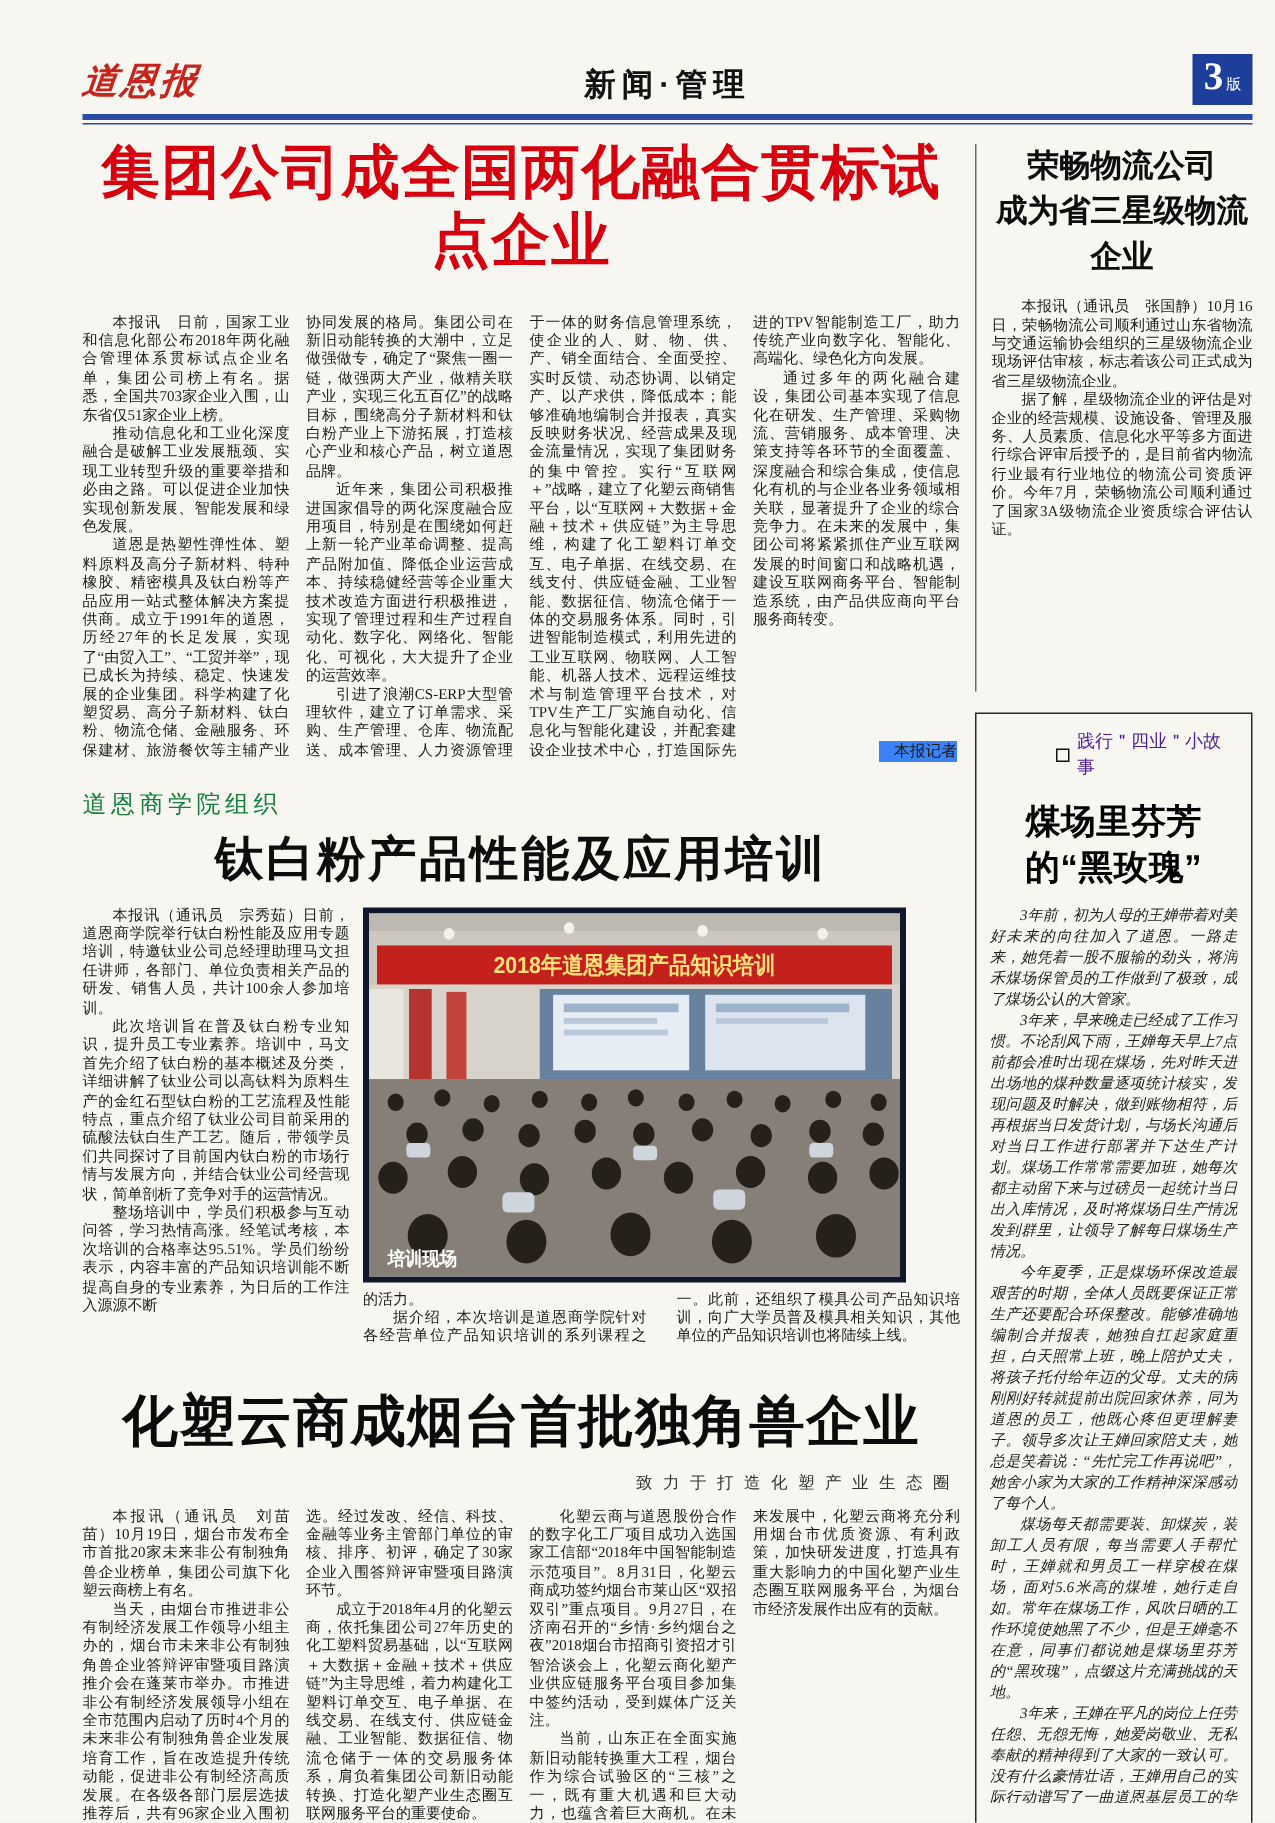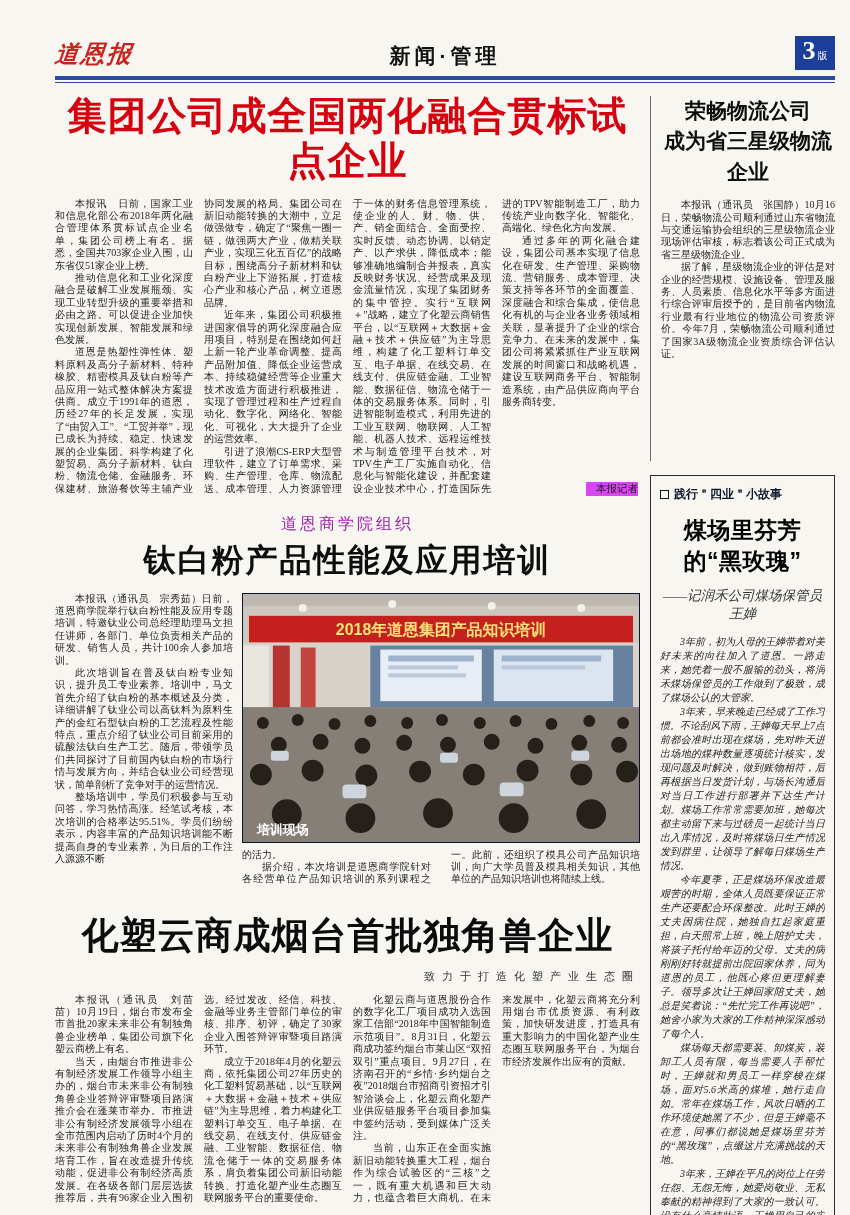--- a/index.html
+++ b/index.html
@@ -32,35 +32,35 @@
   .rail { width:195px; margin-left:10px; }
 
   
   .bodytext { font-size:10px; line-height:1.24; text-align:justify; color:#1c1c1c; }
   .bodytext p.para { text-indent:2em; }
   .cols-4 { column-count:4; column-gap:11px; column-fill:auto; overflow:hidden; }
 
   
   .a1-headline { font-family:"Liberation Sans","DejaVu Sans",sans-serif;
                  font-weight:bold; font-size:39px; color:#d6000f; text-align:center;
-                 letter-spacing:1px; margin:4px 0 14px; line-height:1.15; }
+                 letter-spacing:1px; margin:4px 0 26px; line-height:1.15; }
   .a1-body { height:300px; position:relative; }
-  .byline { position:absolute; right:2px; bottom:0; background:#d946ef;
+  .byline { position:absolute; right:2px; bottom:0; background:#3b82f6;
             padding-left:10px; font-size:10.5px; }
 
   
   .a2 { margin-top:16px; }
-  .a2-kicker { text-align:center; font-size:16px; letter-spacing:3px; color:#a21caf; }
+  .a2-kicker { text-align:left; font-size:16px; letter-spacing:3px; color:#15803d; }
   .a2-headline { font-family:"Liberation Sans","DejaVu Sans",sans-serif;
                  font-weight:bold; font-size:32px; text-align:center; color:#0d0d0d;
                  letter-spacing:2px; margin:4px 0 10px; }
   .a2-bodyrow { display:flex; }
   .a2-col1 { width:178px; height:296px; overflow:hidden; margin-right:9px; }
   .a2-right { width:398px; }
-  .photo-wrap { width:398px; height:250px; border:1px solid #0f172a; position:relative; }
+  .photo-wrap { width:362px; height:250px; border:4px solid #0f172a; position:relative; }
   .photo-wrap svg { display:block; width:100%; height:100%; }
   .cont-cols { column-count:2; column-gap:20px; height:42px; overflow:hidden; margin-top:6px; }
   .cont-cols p.para { text-indent:2em; }
   .cont-cols p.para:first-child { text-indent:0; }
 
   
   .a3 { margin-top:16px; }
   .a3-headline { font-family:"Liberation Sans","DejaVu Sans",sans-serif;
                  font-weight:bold; font-size:37px; text-align:center; color:#0b0b0b;
                  letter-spacing:1px;margin-top:20px; }
@@ -71,22 +71,22 @@
   
   .rail-top { border-left:1px solid #6a6a6a; padding-left:10px; }
   .rt-headline { font-family:Liberation Sans, sans-serif;
                  font-weight:bold; font-size:21px; text-align:center; color:#0d0d0d;
                  line-height:1.45; margin-top:6px; }
   .rt-body { margin-top:12px; height:262px; overflow:hidden; }
 
   
   .story-box { margin-top:14px; border:1px solid #2a2a2a; padding:10px 9px 8px;
                height:752px; background:#f8f6f1; }
-  .sb-kicker { font-family:"Liberation Sans","DejaVu Sans",sans-serif; font-weight:bold;
-               font-size:12px; color:#0f172a; display:flex; align-items:center; }
+  .sb-kicker { font-family:"Liberation Sans","DejaVu Sans",sans-serif; font-weight:normal;
+               font-size:12px; color:#4c1d95; display:flex; align-items:center;margin-left:44px; }
   .sb-square { display:inline-block; width:9px; height:9px; border:1.5px solid #111;
                margin-right:5px; }
   .sb-title { font-family:"Liberation Sans","DejaVu Sans",sans-serif; font-weight:bold;
               font-size:23px; text-align:center; color:#000; margin:12px 0 10px;
               letter-spacing:0.5px; }
   .sb-subtitle { text-align:center; font-size:13.5px; color:#333; margin-bottom:12px;
                  font-style:italic; }
   .sb-body { font-size:10px; line-height:1.4; text-align:justify; font-style:italic;
              color:#222; height:598px; overflow:hidden; }
   .sb-body p.para { text-indent:2em; }
@@ -243,25 +243,24 @@
               <p class="para">据了解，星级物流企业的评估是对企业的经营规模、设施设备、管理及服务、人员素质、信息化水平等多方面进行综合评审后授予的，是目前省内物流行业最有行业地位的物流公司资质评价。今年7月，荣畅物流公司顺利通过了国家3A级物流企业资质综合评估认证。</p>
             </div>
         </div>
 
         <div class="story-box">
           <div class="sb-kicker">
             <span class="sb-square"></span>
             <span>践行＂四业＂小故事</span>
           </div>
           <div class="sb-title">煤场里芬芳的“黑玫瑰”</div>
-          <div class="sb-subtitle">——记润禾公司煤场保管员王婵</div>
           <div class="sb-body">
               <p class="para">3年前，初为人母的王婵带着对美好未来的向往加入了道恩。一路走来，她凭着一股不服输的劲头，将润禾煤场保管员的工作做到了极致，成了煤场公认的大管家。</p>
               <p class="para">3年来，早来晚走已经成了工作习惯。不论刮风下雨，王婵每天早上7点前都会准时出现在煤场，先对昨天进出场地的煤种数量逐项统计核实，发现问题及时解决，做到账物相符，后再根据当日发货计划，与场长沟通后对当日工作进行部署并下达生产计划。煤场工作常常需要加班，她每次都主动留下来与过磅员一起统计当日出入库情况，及时将煤场日生产情况发到群里，让领导了解每日煤场生产情况。</p>
-              <p class="para">今年夏季，正是煤场环保改造最艰苦的时期，全体人员既要保证正常生产还要配合环保整改。此时王婵的丈夫因病住院，她独自扛起家庭重担，白天照常上班，晚上陪护丈夫，将孩子托付给年迈的父母。丈夫的病刚刚好转就提前出院回家休养，同为道恩的员工，他既心疼但更理解妻子。领导多次让王婵回家陪丈夫，她总是笑着说：“先忙完工作再说吧”，她舍小家为大家的工作精神深深感动了每个人。</p>
+              <p class="para">今年夏季，正是煤场环保改造最艰苦的时期，全体人员既要保证正常生产还要配合环保整改。能够准确地编制合并报表，她独自扛起家庭重担，白天照常上班，晚上陪护丈夫，将孩子托付给年迈的父母。丈夫的病刚刚好转就提前出院回家休养，同为道恩的员工，他既心疼但更理解妻子。领导多次让王婵回家陪丈夫，她总是笑着说：“先忙完工作再说吧”，她舍小家为大家的工作精神深深感动了每个人。</p>
               <p class="para">煤场每天都需要装、卸煤炭，装卸工人员有限，每当需要人手帮忙时，王婵就和男员工一样穿梭在煤场，面对5.6米高的煤堆，她行走自如。常年在煤场工作，风吹日晒的工作环境使她黑了不少，但是王婵毫不在意，同事们都说她是煤场里芬芳的“黑玫瑰”，点缀这片充满挑战的天地。</p>
               <p class="para">3年来，王婵在平凡的岗位上任劳任怨、无怨无悔，她爱岗敬业、无私奉献的精神得到了大家的一致认可。没有什么豪情壮语，王婵用自己的实际行动谱写了一曲道恩基层员工的华丽篇章。</p>
             </div>
 
         </div>
       </div>
     </div>
   </div>
 </div>
 

